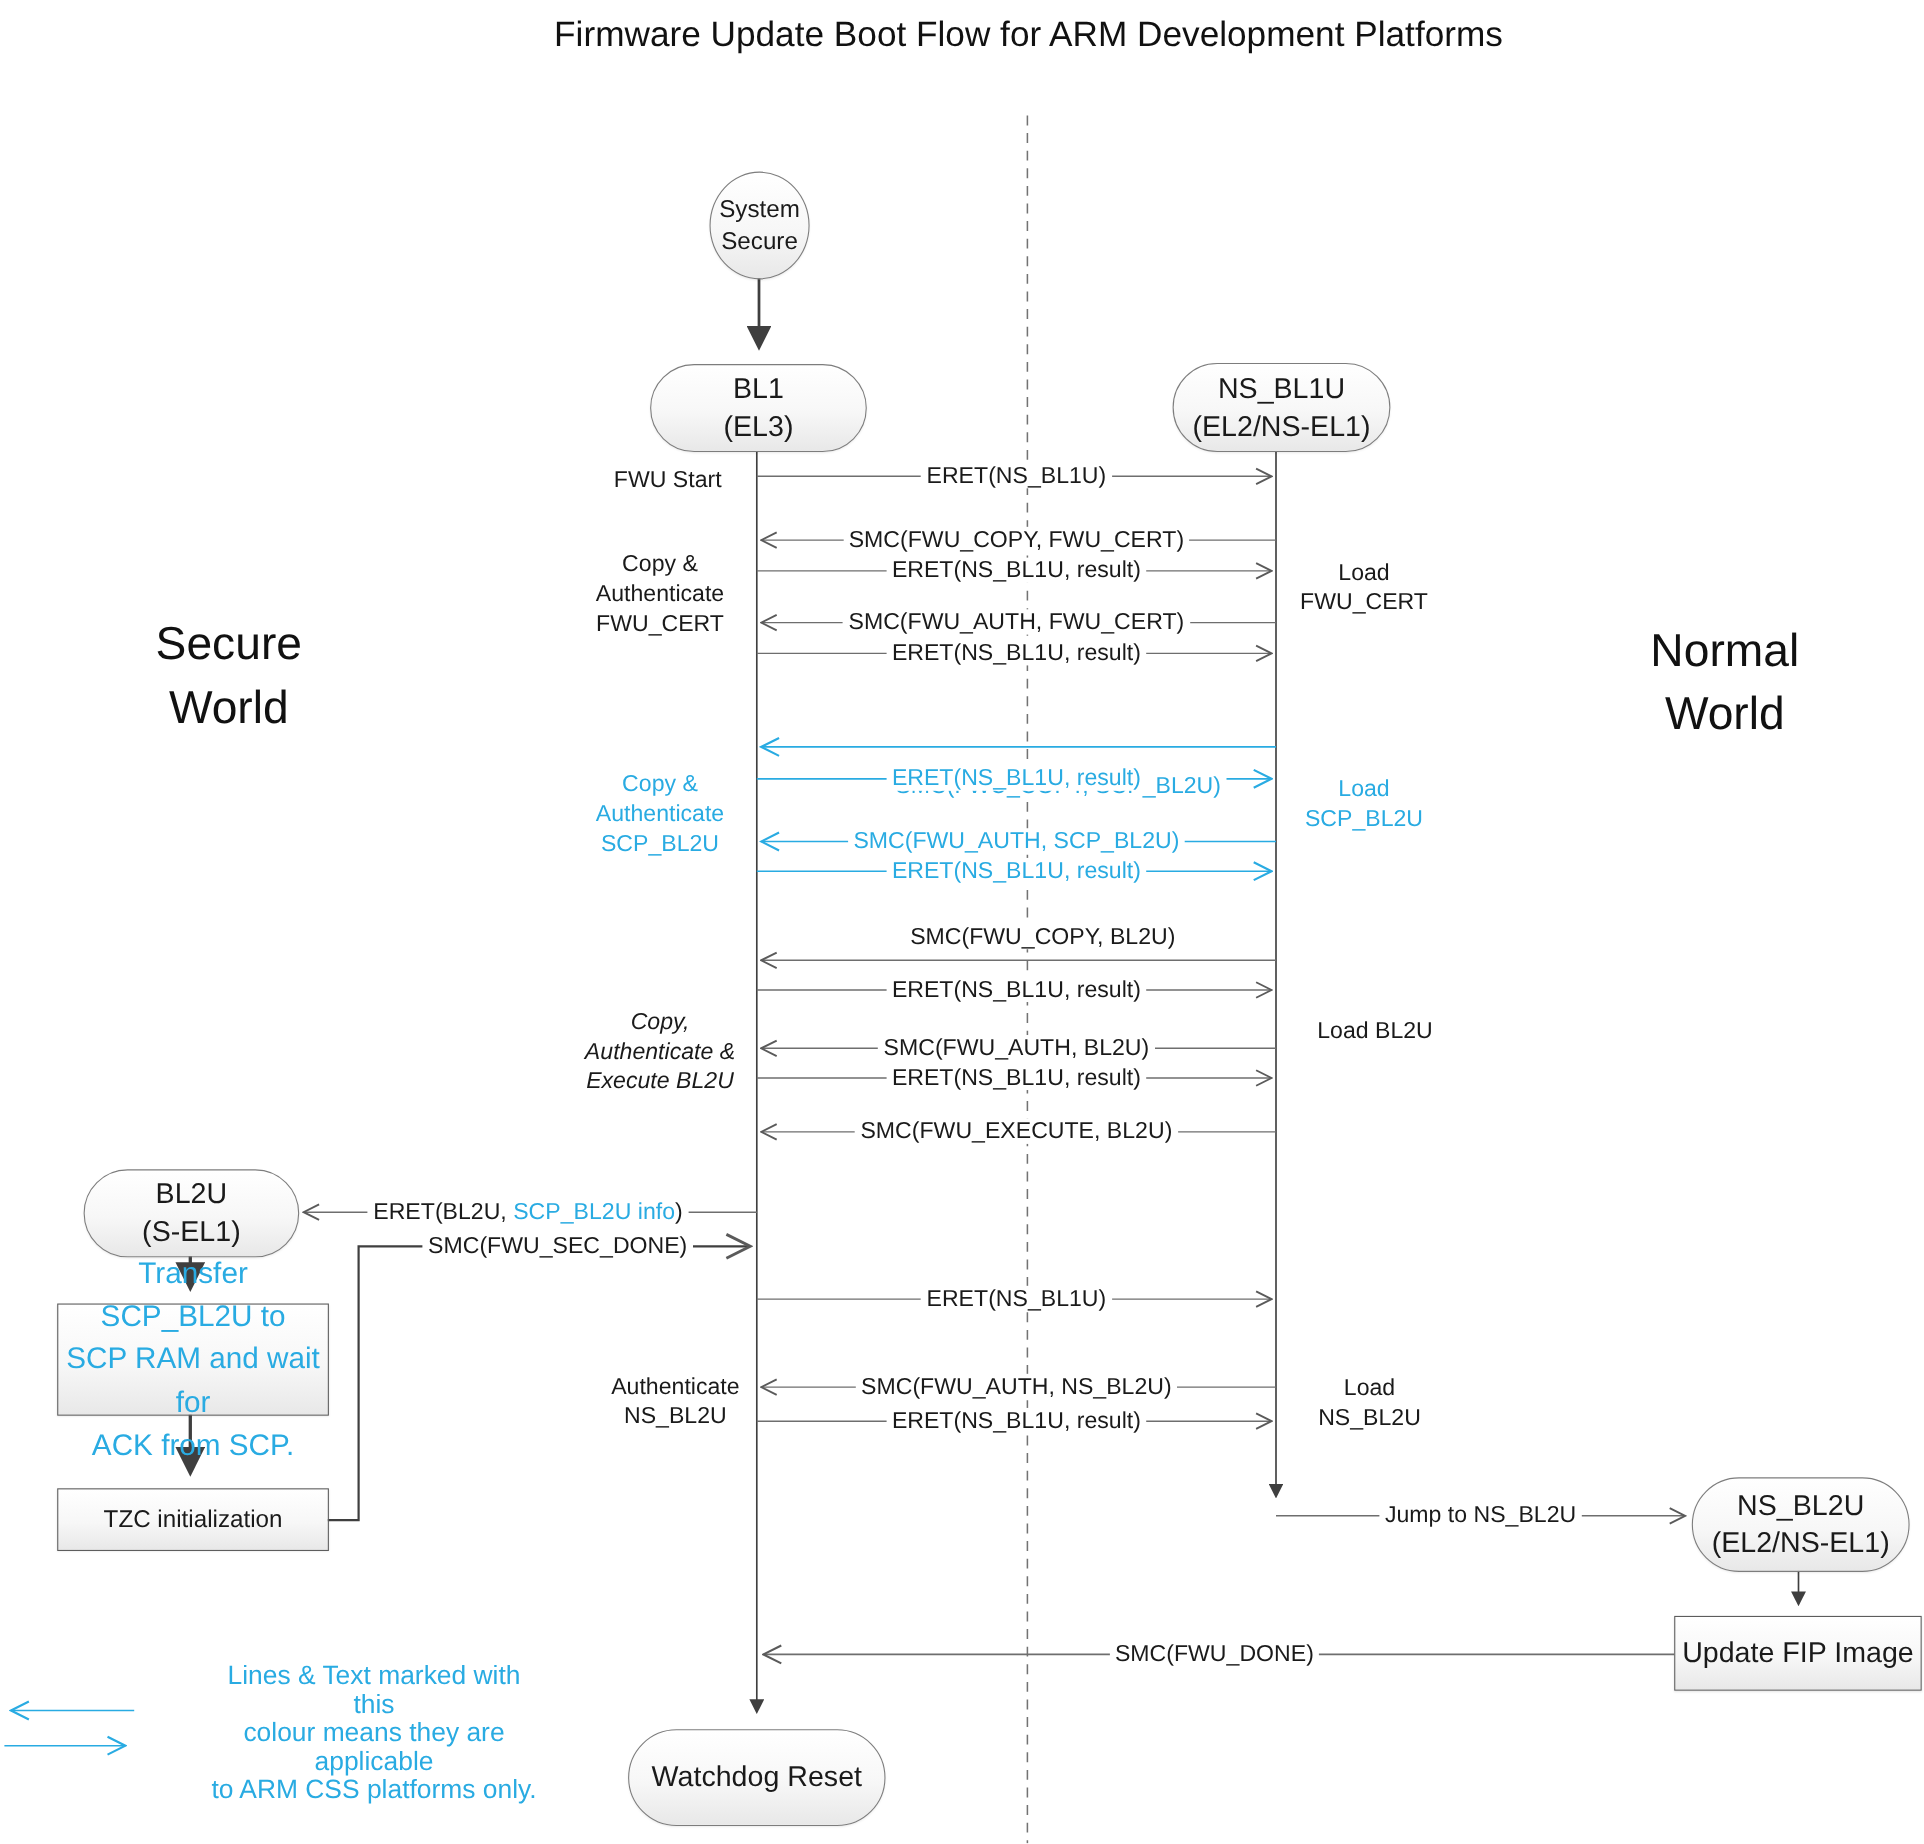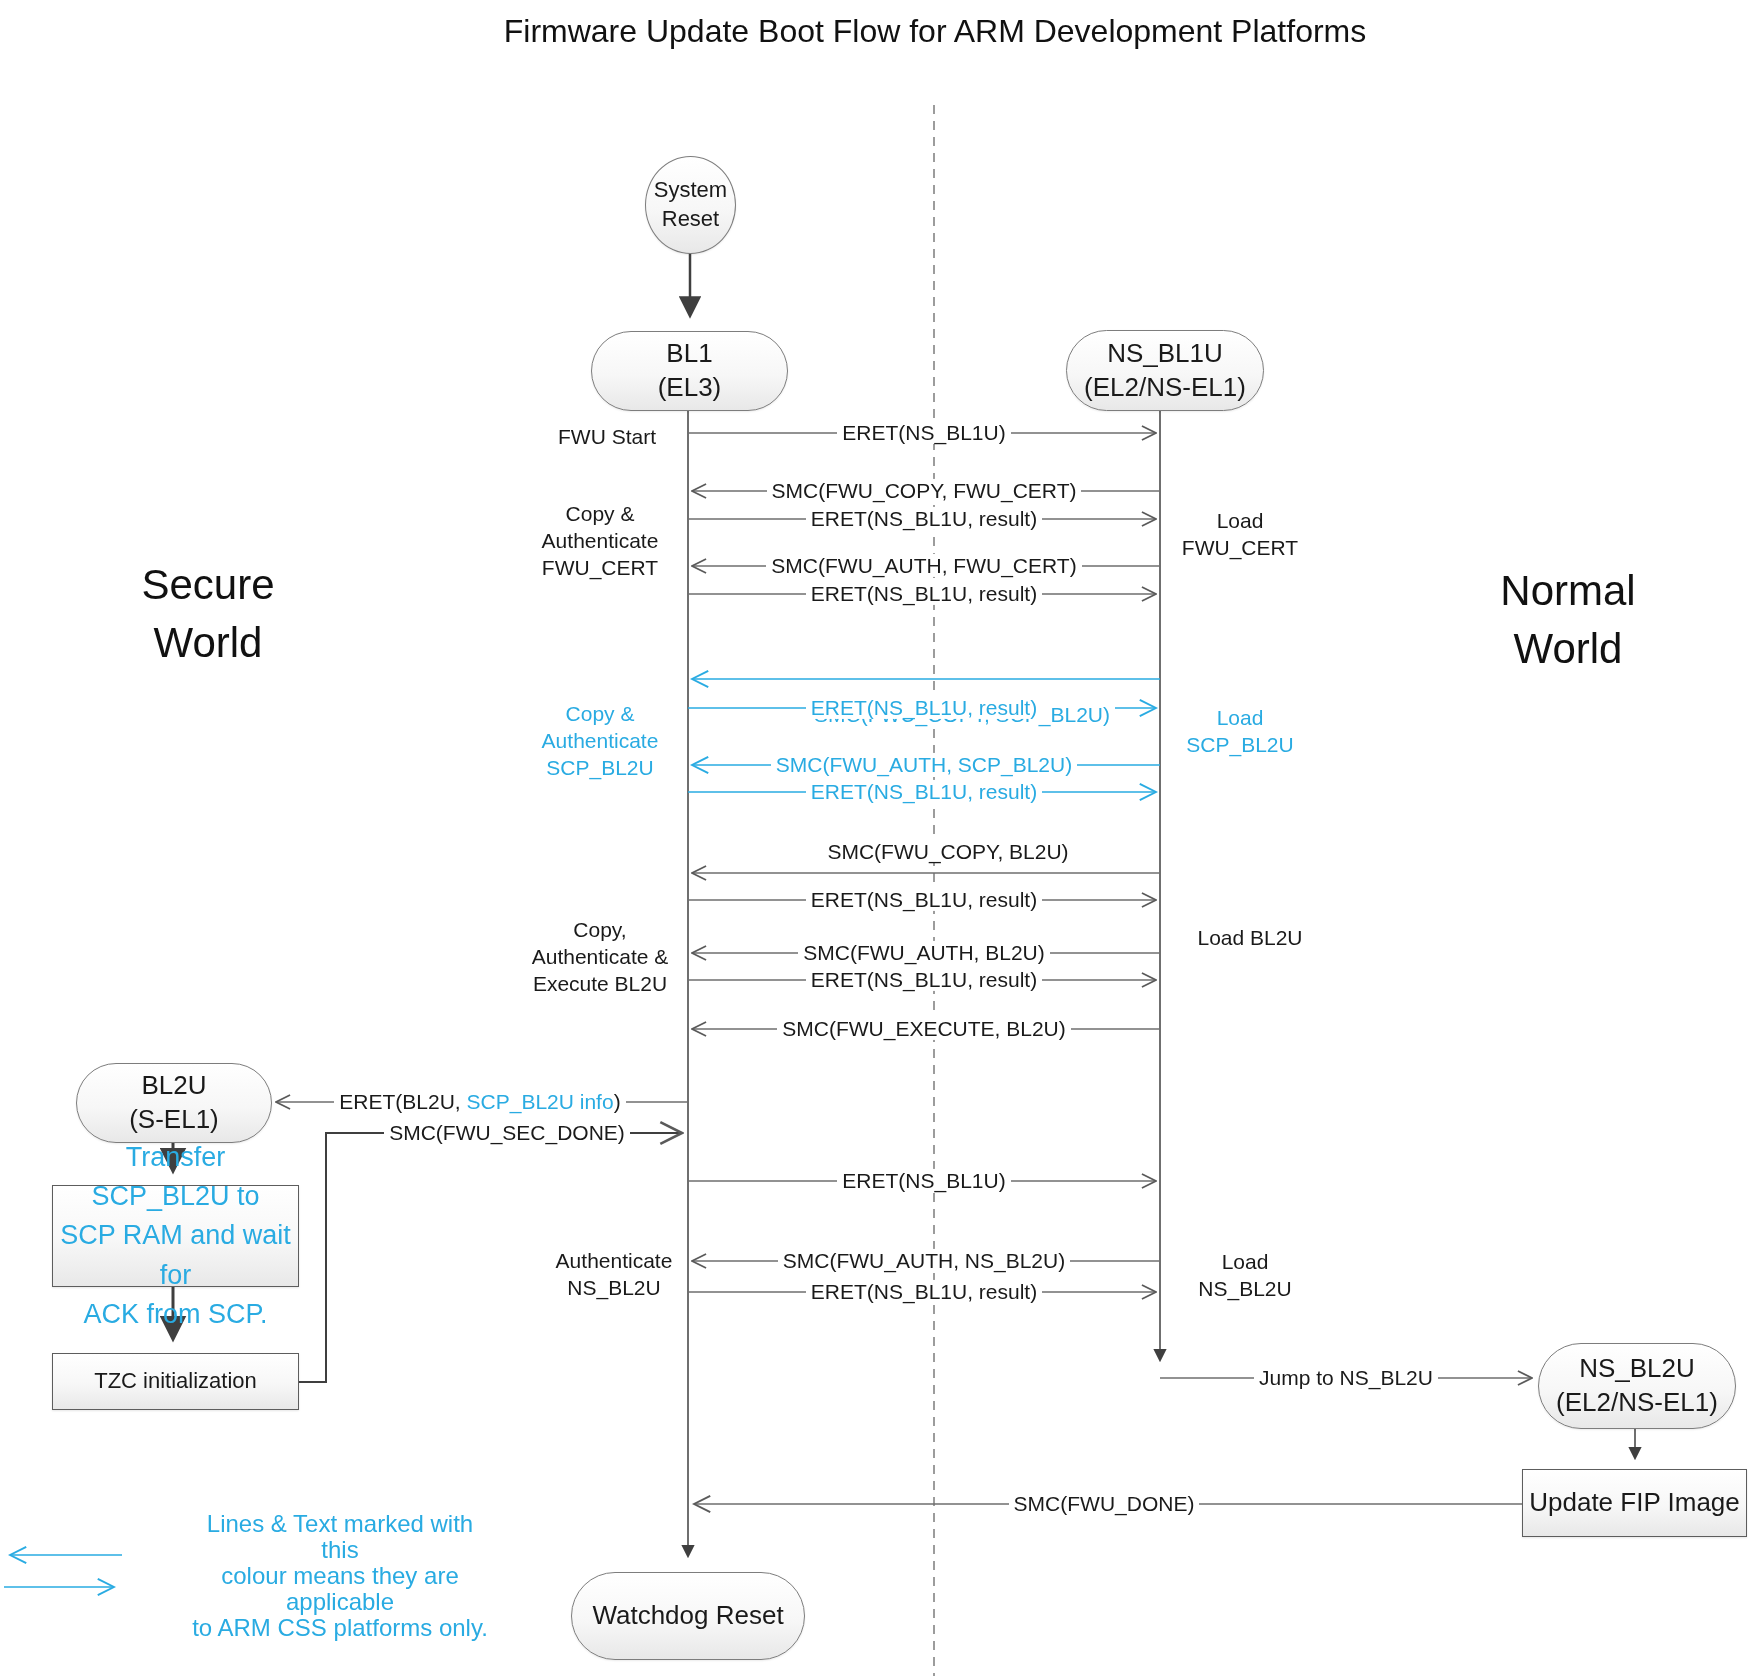--- a/index.html
+++ b/index.html
@@ -107,21 +107,21 @@
   </svg>
 
   <div class="title">Firmware Update Boot Flow for ARM Development Platforms</div>
 
   <div class="world" style="left:88px;top:614px;">Secure
 World</div>
   <div class="world" style="left:1448px;top:620px;">Normal
 World</div>
 
   <div class="node ellipse" style="left:645px;top:156px;width:89px;height:96px;font-size:22px;">System
-Reset</div>
+Secure</div>
   <div class="node stadium" style="left:591px;top:331px;width:195px;height:78px;">BL1
 (EL3)</div>
   <div class="node stadium" style="left:1066px;top:330px;width:196px;height:79px;">NS_BL1U
 (EL2/NS-EL1)</div>
   <div class="node stadium" style="left:76px;top:1063px;width:194px;height:78px;text-align:center;">BL2U
 (S-EL1)</div>
   <div class="node rect-box hl" style="left:52px;top:1185px;width:245px;height:100px;font-size:27px;line-height:1.45;">Transfer SCP_BL2U to
 SCP RAM and wait for
 ACK from SCP.</div>
   <div class="node rect-box" style="left:52px;top:1353px;width:245px;height:55px;font-size:22px;">TZC initialization</div>
@@ -163,21 +163,21 @@
   <div class="side center" style="left:500px;top:540px;width:200px;">Copy &amp;
 Authenticate
 FWU_CERT</div>
   <div class="side center" style="left:1140px;top:534px;width:200px;">Load
 FWU_CERT</div>
   <div class="side center hl" style="left:500px;top:740px;width:200px;">Copy &amp;
 Authenticate
 SCP_BL2U</div>
   <div class="side center hl" style="left:1140px;top:731px;width:200px;">Load
 SCP_BL2U</div>
-  <div class="side center" style="left:490px;top:956px;width:220px;">Copy,
+  <div class="side center" style="left:490px;top:956px;width:220px;font-style:italic;">Copy,
 Authenticate &amp;
 Execute BL2U</div>
   <div class="side center" style="left:1140px;top:937px;width:220px;">Load BL2U</div>
   <div class="side center" style="left:524px;top:1274px;width:180px;">Authenticate
 NS_BL2U</div>
   <div class="side center" style="left:1175px;top:1275px;width:140px;">Load
 NS_BL2U</div>
 
   <div class="legend-text">Lines &amp; Text marked with this
 colour means they are applicable

